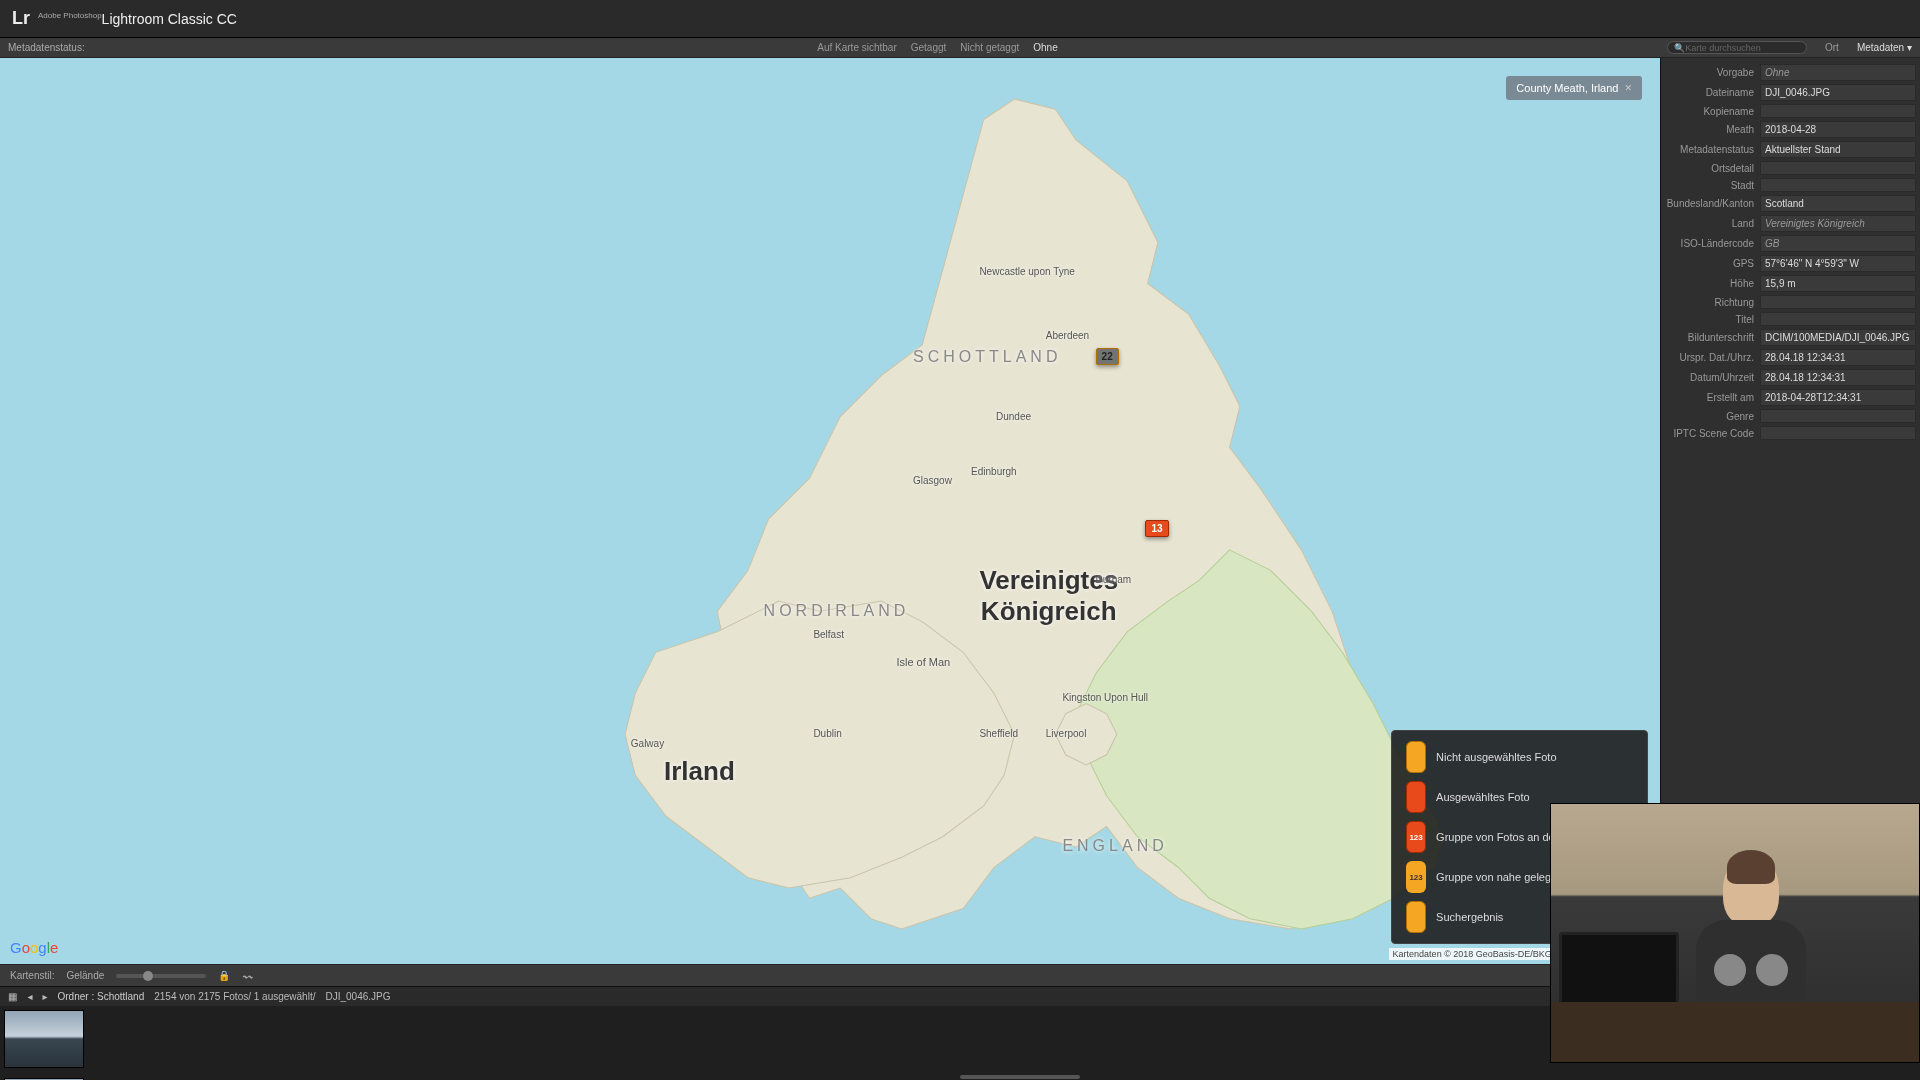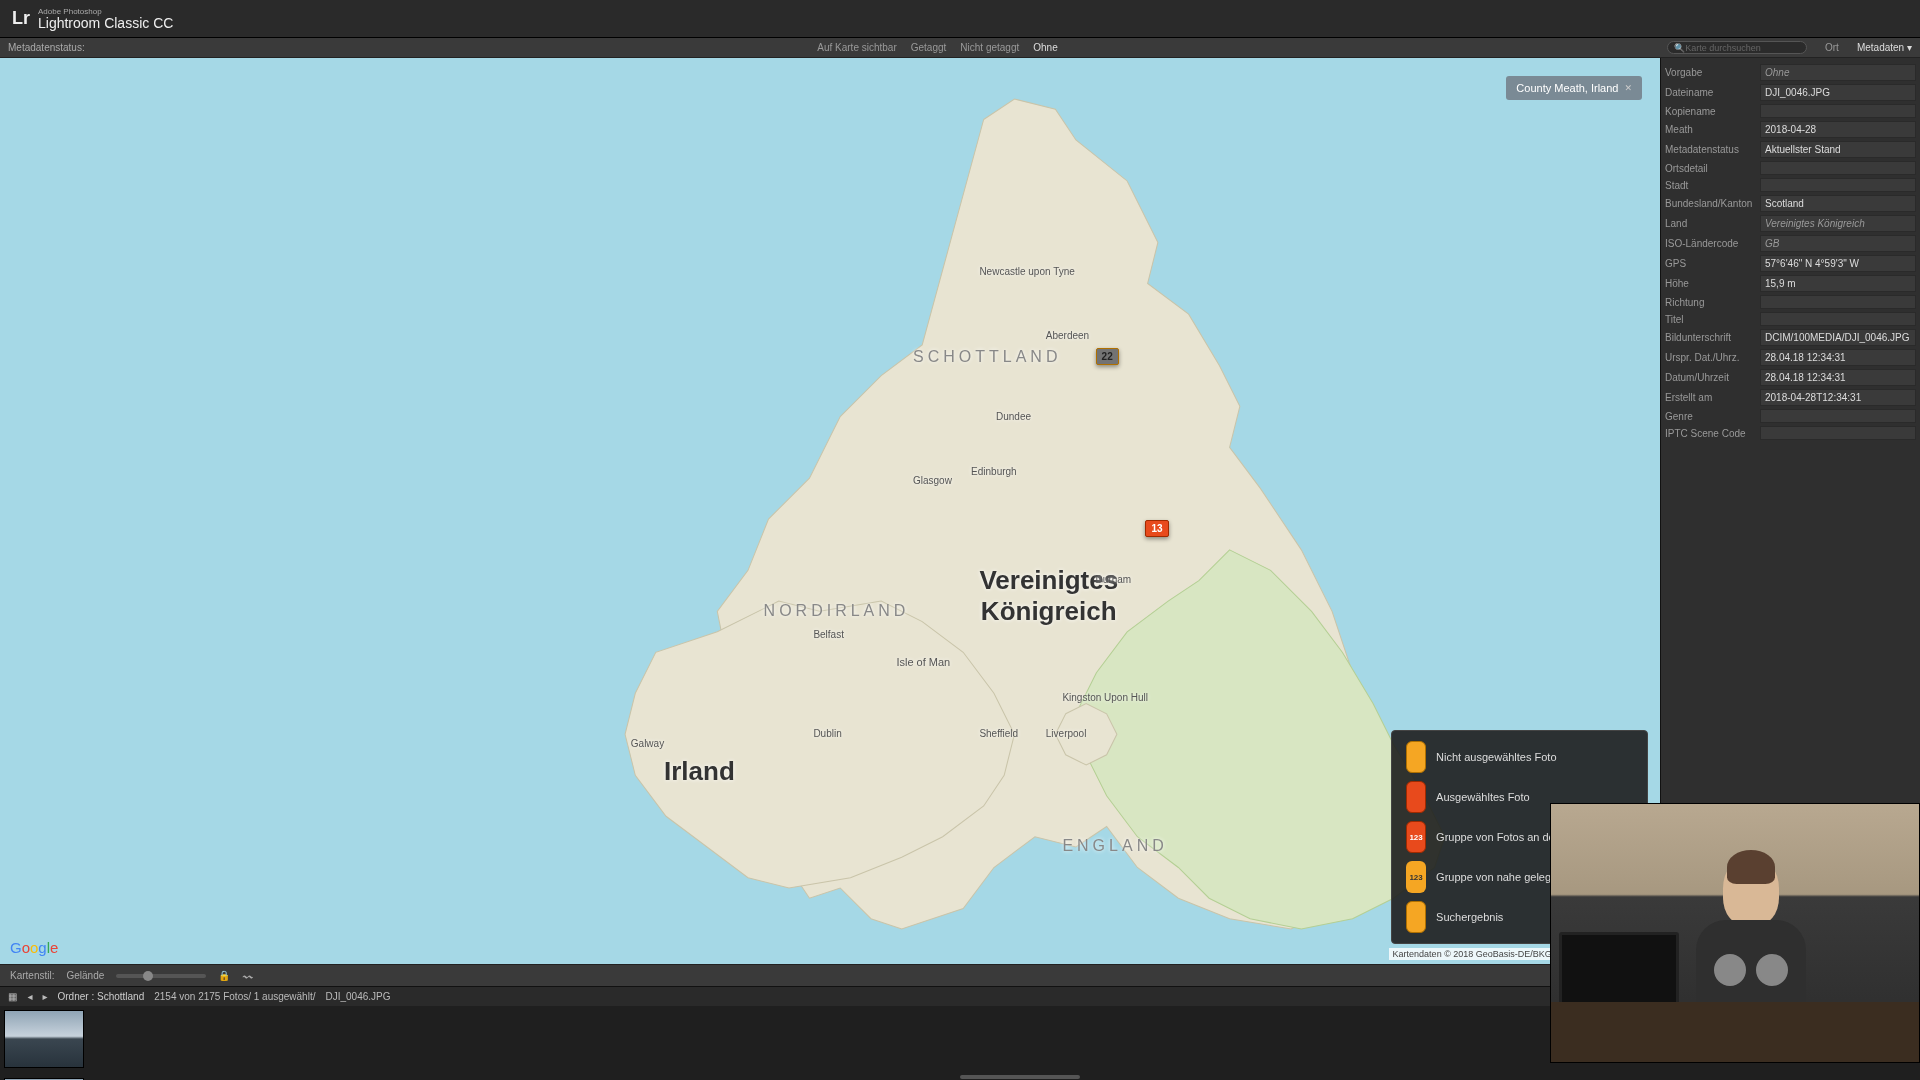--- a/index.html
+++ b/index.html
@@ -3,21 +3,21 @@
 <meta charset="utf-8">
 <style>
 *{margin:0;padding:0;box-sizing:border-box;font-family:"Segoe UI",Arial,sans-serif;}
 html,body{width:1920px;height:1080px;background:#000;overflow:hidden;color:#ccc;}
 .app{width:100%;height:100%;display:flex;flex-direction:column;background:#1a1a1a;}
 
 
 .titlebar{height:38px;background:#2a2a2a;border-bottom:1px solid #000;display:flex;align-items:center;padding:0 12px;justify-content:space-between;}
 .logo{display:flex;align-items:center;gap:8px;}
 .logo-icon{font-size:18px;font-weight:600;color:#eee;}
-.logo-txt{display:flex;flex-direction:column;line-height:1;}
+.logo-txt{display:flex;flex-direction:row;line-height:1;}
 .logo-sup{font-size:8px;color:#aaa;}
 .logo-main{font-size:14px;color:#eee;}
 .modules{display:flex;gap:0;align-items:center;font-size:19px;color:#ccc;}
 .modules span{padding:0 14px;border-right:1px solid #555;cursor:pointer;}
 .modules span:last-child{border-right:none;}
 .modules .active{color:#fff;font-weight:500;}
 
 
 .filterbar{height:20px;background:#3a3a3a;border-bottom:1px solid #222;display:flex;align-items:center;font-size:10px;color:#aaa;padding:0 8px;justify-content:space-between;}
 .filt-left{flex:0 0 200px;}
@@ -55,21 +55,21 @@
 .lg-y{background:#f5a623;color:#333;}
 
 
 .maptools{height:22px;background:#3a3a3a;border-top:1px solid #222;display:flex;align-items:center;font-size:10px;color:#aaa;padding:0 10px;gap:12px;}
 .slider{width:90px;height:4px;background:#555;border-radius:2px;position:relative;}
 .slider .th{position:absolute;left:30%;top:-3px;width:10px;height:10px;background:#888;border-radius:50%;}
 
 
 .meta{width:260px;background:#2f2f2f;border-left:1px solid #111;padding:6px 4px;font-size:10px;color:#bbb;overflow:hidden;}
 .meta-row{display:flex;align-items:center;margin-bottom:3px;}
-.meta-row .k{flex:0 0 95px;text-align:left;padding-right:6px;color:#999;}
+.meta-row .k{flex:0 0 95px;text-align:right;padding-right:6px;color:#999;}
 .meta-row .v{flex:1;background:#3a3a3a;padding:2px 4px;color:#ddd;min-height:14px;border:1px solid #2a2a2a;}
 .meta-row .v.it{font-style:italic;color:#999;}
 
 
 .stripbar{height:20px;background:#2a2a2a;border-top:1px solid #111;display:flex;align-items:center;font-size:10px;color:#bbb;padding:0 8px;gap:10px;}
 .stripbar .crumb{color:#ccc;}
 .stripbar .filt{margin-left:auto;color:#999;}
 
 
 .strip{height:74px;background:#1f1f1f;display:flex;padding:4px;gap:10px;overflow:hidden;position:relative;flex-direction:column;}

